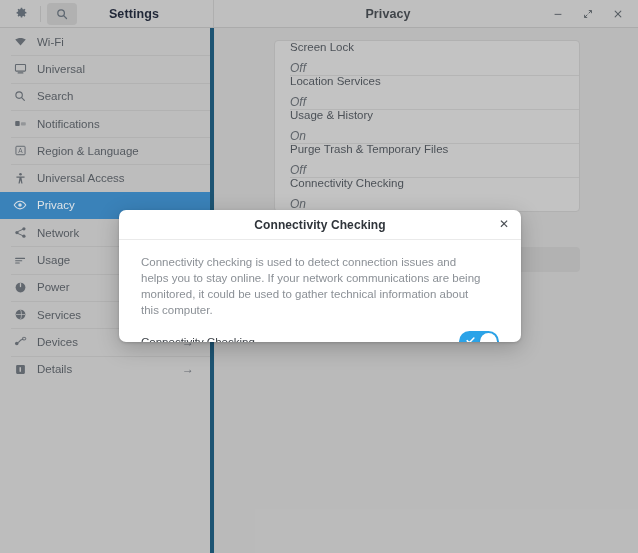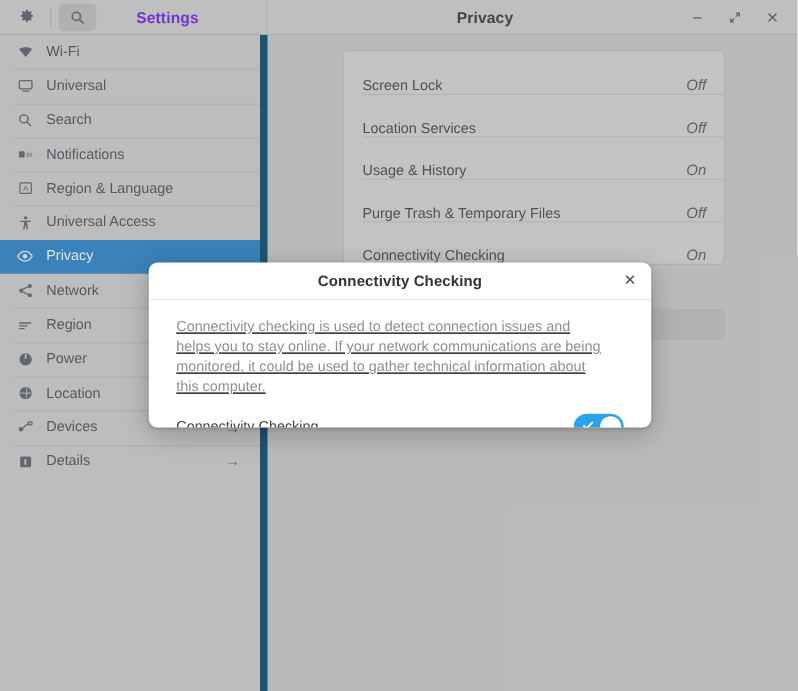--- a/index.html
+++ b/index.html
@@ -59,21 +59,21 @@
     width: 1px;
     height: 16px;
     background: #b0b0b0;
     margin: 0 6px;
   }
   .tb-title-left {
     flex: 1;
     text-align: center;
     font-size: 12.5px;
     font-weight: bold;
-    color: #6d28d9;
+    color: #0f172a;
     letter-spacing: .1px;
     padding-right: 22px;
   }
   .titlebar-right {
     flex: 1;
     display: flex;
     align-items: center;
     position: relative;
     background: #c4c4c4;
   }
@@ -106,21 +106,21 @@
     border-radius: 3px;
   }
 
   
   .sidebar {
     position: absolute;
     top: 28px; left: 0;
     width: 214px;
     height: 525px;
     background: #c2c2c2;
-    border-right: 6px solid #0c4a6e;
+    border-right: 4px solid #0c4a6e;
     box-sizing: border-box;
     overflow: hidden;
   }
   .side-item {
     position: relative;
     height: 27.3px;
     display: flex;
     align-items: center;
     padding: 0 10px 0 11px;
     box-sizing: border-box;
@@ -175,25 +175,26 @@
     width: 306px;
     background: #c9c9c9;
     border: 1px solid #b4b4b4;
     border-radius: 4px;
     box-sizing: border-box;
   }
   .card-row {
     position: relative;
     height: 34px;
     display: flex;
-    align-items: flex-end;
+    align-items: flex-start;
     padding: 0 14px 0 15px;
     box-sizing: border-box;
     font-size: 11.5px;
     color: #41474e;
+    flex-direction: column;
   }
   .card-row + .card-row::before {
     content: "";
     position: absolute;
     top: 0; left: 15px; right: 0;
     height: 1px;
     background: #b9b9b9;
   }
   .card-row .row-label { flex: 1; white-space: nowrap; }
   .card-row .row-value { color: #555b62; font-size: 12px; font-style: italic; }
@@ -248,21 +249,20 @@
     height: 18px;
     display: flex;
     align-items: center;
     justify-content: center;
     font-size: 12px;
     color: #4a4f55;
     line-height: 1;
   }
   .modal-body {
     padding: 14px 22px 0 22px;
-    text-decoration: underline;
   }
   .modal-desc {
     font-size: 11.5px;
     line-height: 16px;
     color: #8b9096;
     margin: 0;
     max-width: 340px;
   }
   .modal-toggle-row {
     display: flex;
@@ -435,42 +435,42 @@
       <span class="side-arrow"></span>
     </div>
     <div class="side-item">
       <span class="side-icon">
         <svg width="13" height="13" viewBox="0 0 16 16" fill="none" stroke="currentColor" stroke-width="1.3" aria-hidden="true">
             <line x1="2" y1="5.4" x2="13" y2="5.4" stroke-linecap="round"></line>
             <line x1="2" y1="8.2" x2="9.5" y2="8.2" stroke-linecap="round"></line>
             <line x1="2" y1="11" x2="6.5" y2="11" stroke-linecap="round"></line>
           </svg>
       </span>
-      <span class="side-label">Region</span>
+      <span class="side-label">Usage</span>
       <span class="side-arrow"></span>
     </div>
     <div class="side-item">
       <span class="side-icon">
         <svg width="13" height="13" viewBox="0 0 16 16" fill="currentColor" aria-hidden="true">
             <circle cx="8" cy="8" r="6"></circle>
             <rect x="7.2" y="2.6" width="1.6" height="5" rx=".8" fill="#c2c2c2"></rect>
           </svg>
       </span>
       <span class="side-label">Power</span>
       <span class="side-arrow"></span>
     </div>
     <div class="side-item">
       <span class="side-icon">
         <svg width="13" height="13" viewBox="0 0 16 16" fill="currentColor" aria-hidden="true">
             <circle cx="8" cy="8" r="6"></circle>
             <path d="M8 2.4c1.6 1.6 1.6 9.6 0 11.2" fill="none" stroke="#c2c2c2" stroke-width=".9"></path>
             <line x1="2.4" y1="8" x2="13.6" y2="8" stroke="#c2c2c2" stroke-width=".9"></line>
           </svg>
       </span>
-      <span class="side-label">Location</span>
+      <span class="side-label">Services</span>
       <span class="side-arrow"></span>
     </div>
     <div class="side-item">
       <span class="side-icon">
         <svg width="13" height="13" viewBox="0 0 16 16" fill="currentColor" aria-hidden="true">
             <circle cx="3.4" cy="10.4" r="2.2"></circle>
             <path d="M5.2 9.4c2-2.6 4-4.2 6.6-4.4" fill="none" stroke="currentColor" stroke-width="1.3"></path>
             <rect x="10.4" y="3" width="4" height="3" rx="1" fill="none" stroke="currentColor" stroke-width="1.2"></rect>
           </svg>
       </span>

